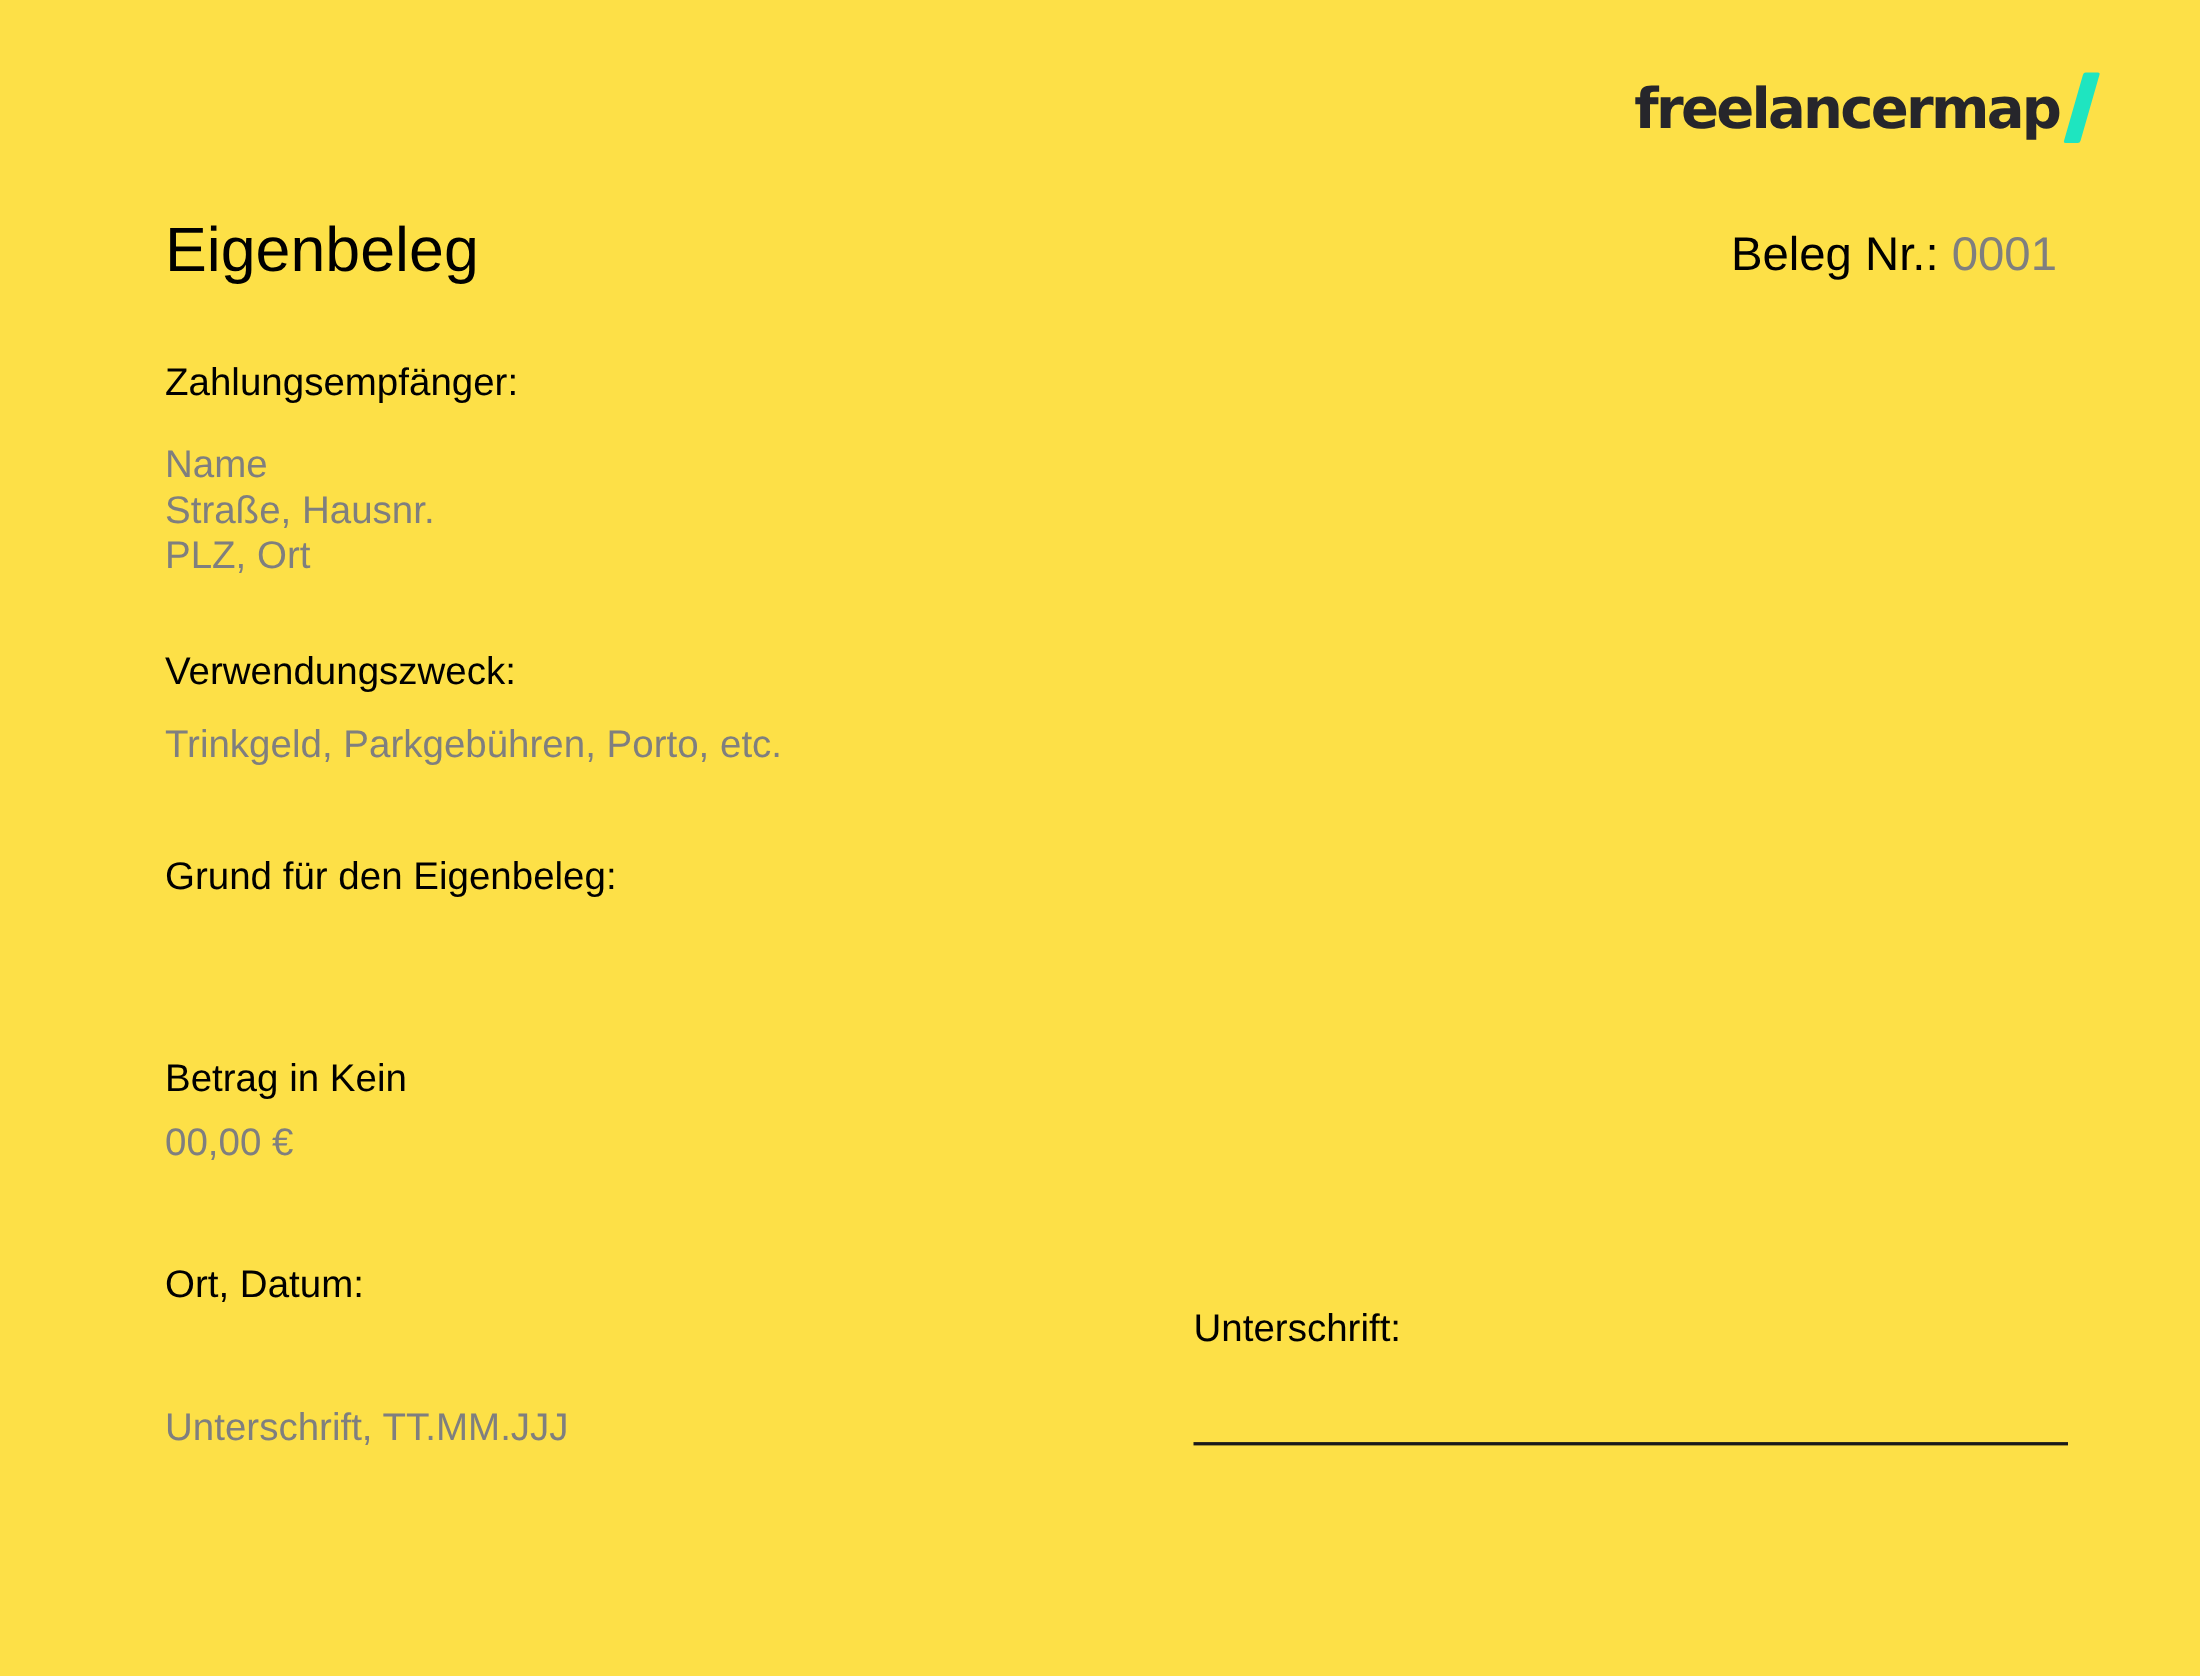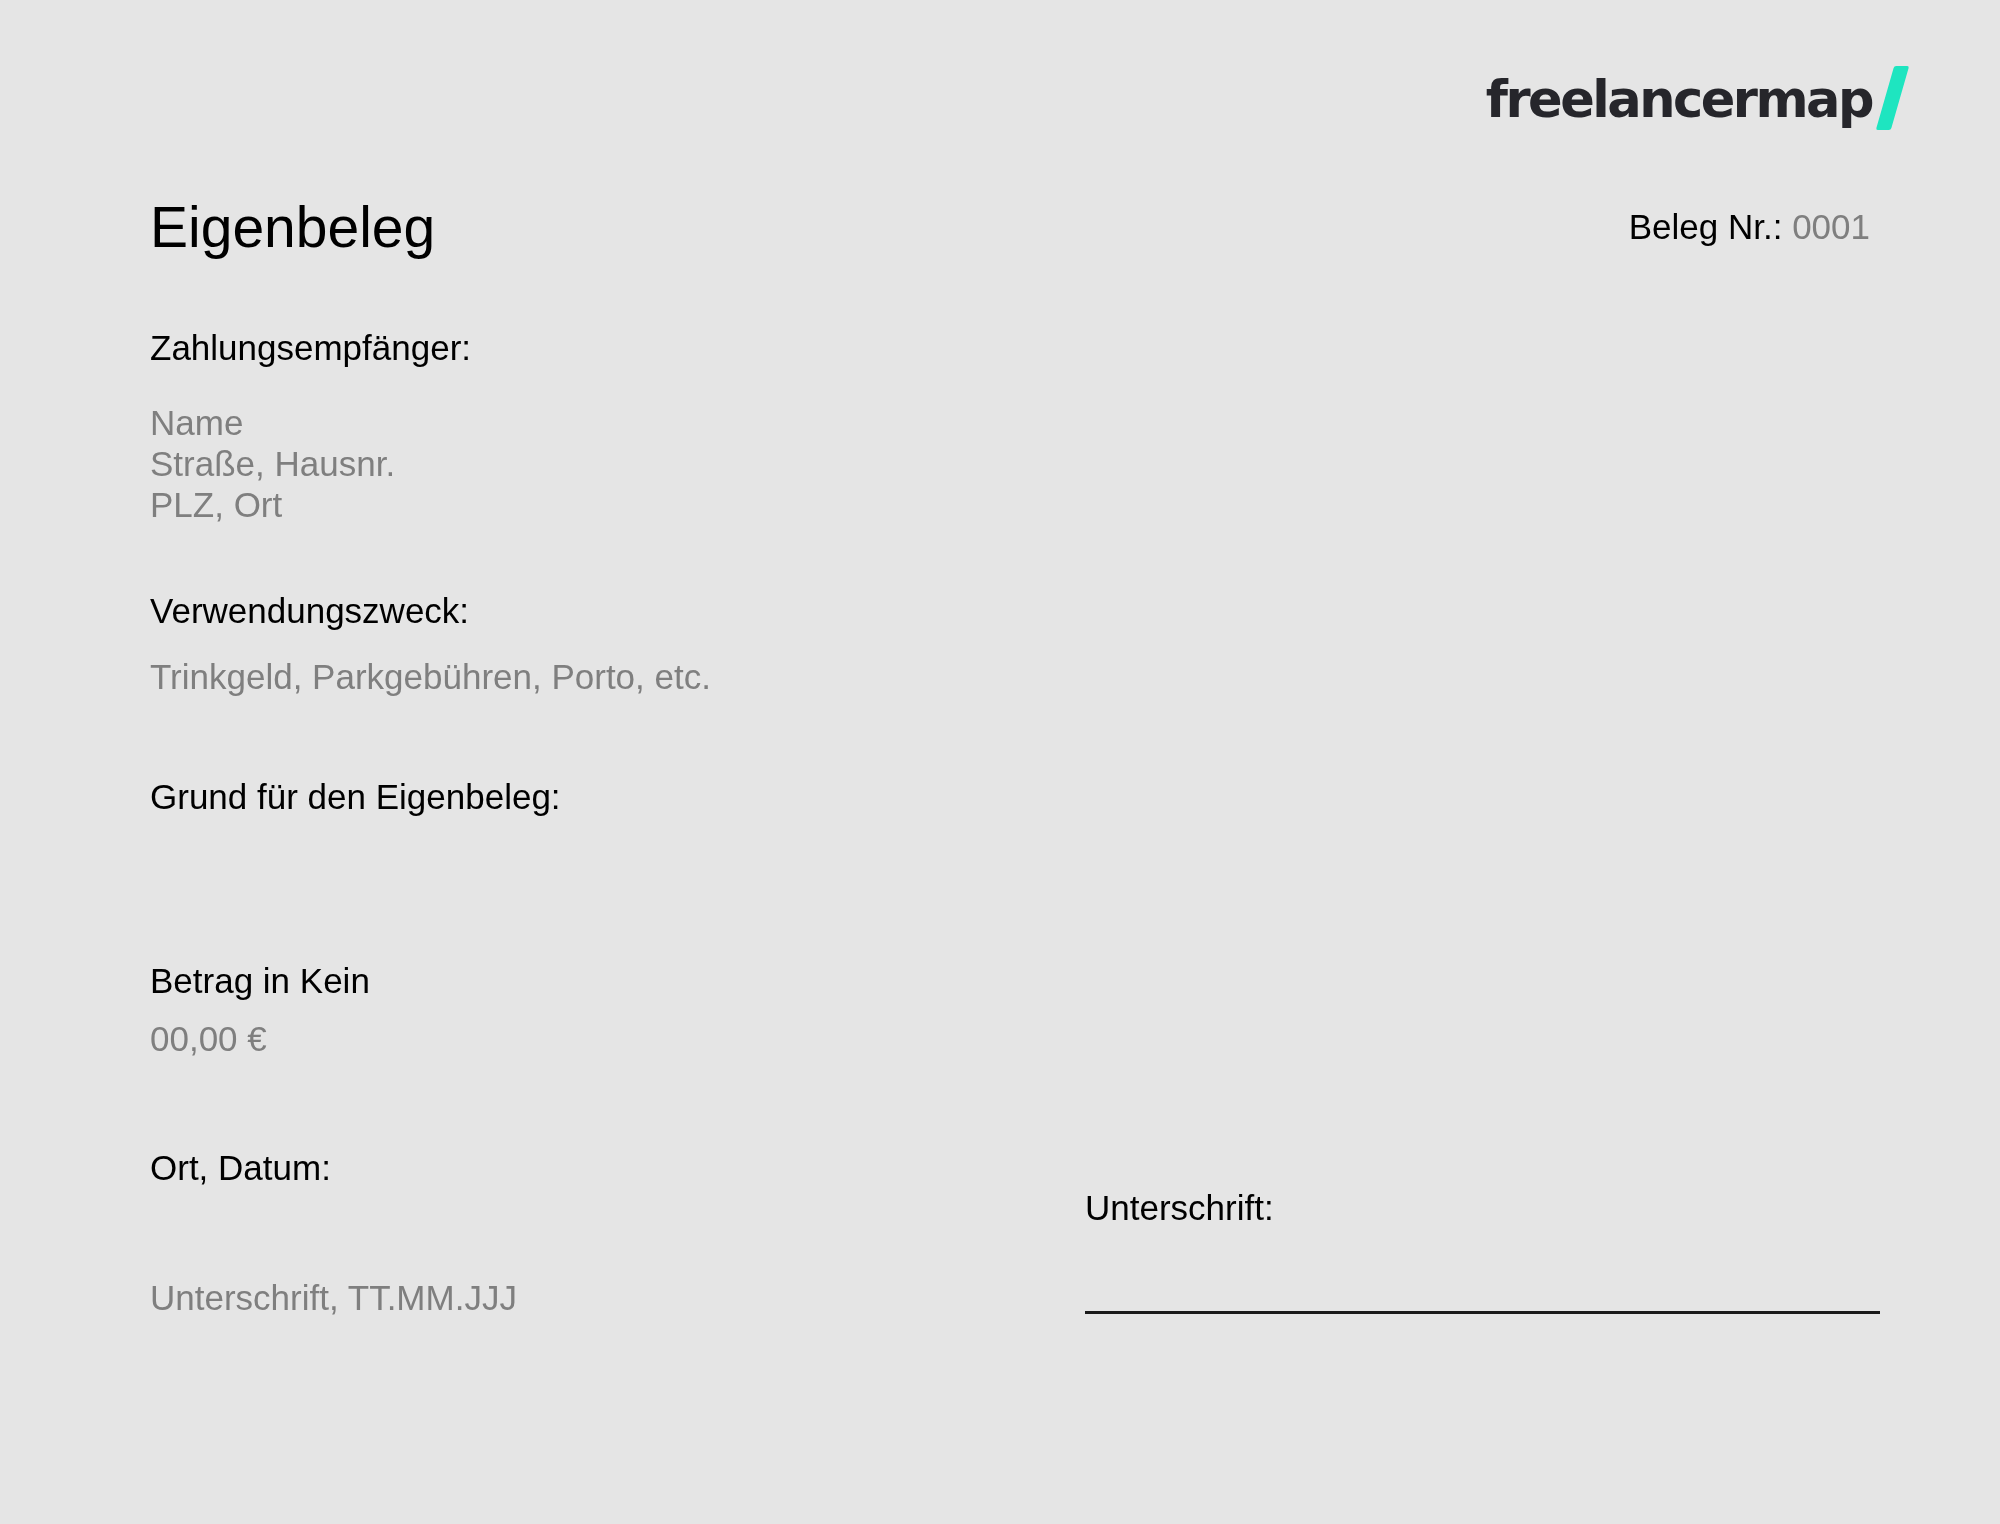--- a/index.html
+++ b/index.html
@@ -1,20 +1,20 @@
 <!DOCTYPE html>
 <html><head>
 <meta charset="utf-8">
 <style>
   html, body { margin: 0; padding: 0; background: #ffffff; }
   .page {
     position: relative;
     width: 2000px;
     height: 1524px;
-    background: #e5e5e5;
+    background: #fde047;
     font-family: "Liberation Sans", sans-serif;
     color: #000000;
     overflow: hidden;
   }
   .abs { position: absolute; }
 
   
   .logo {
     top: 68px;
     right: 100px;
@@ -44,21 +44,21 @@
   .doc-title {
     left: 150px;
     top: 196px;
     font-size: 57px;
     line-height: 1.1;
     color: #000000;
   }
   .receipt-no {
     top: 207px;
     right: 130px;
-    font-size: 35px;
+    font-size: 43px;
     line-height: 1.15;
   }
   .muted { color: #7f7f7f; }
 
   
   .label {
     left: 150px;
     font-size: 35px;
     line-height: 1.18;
     color: #000000;

